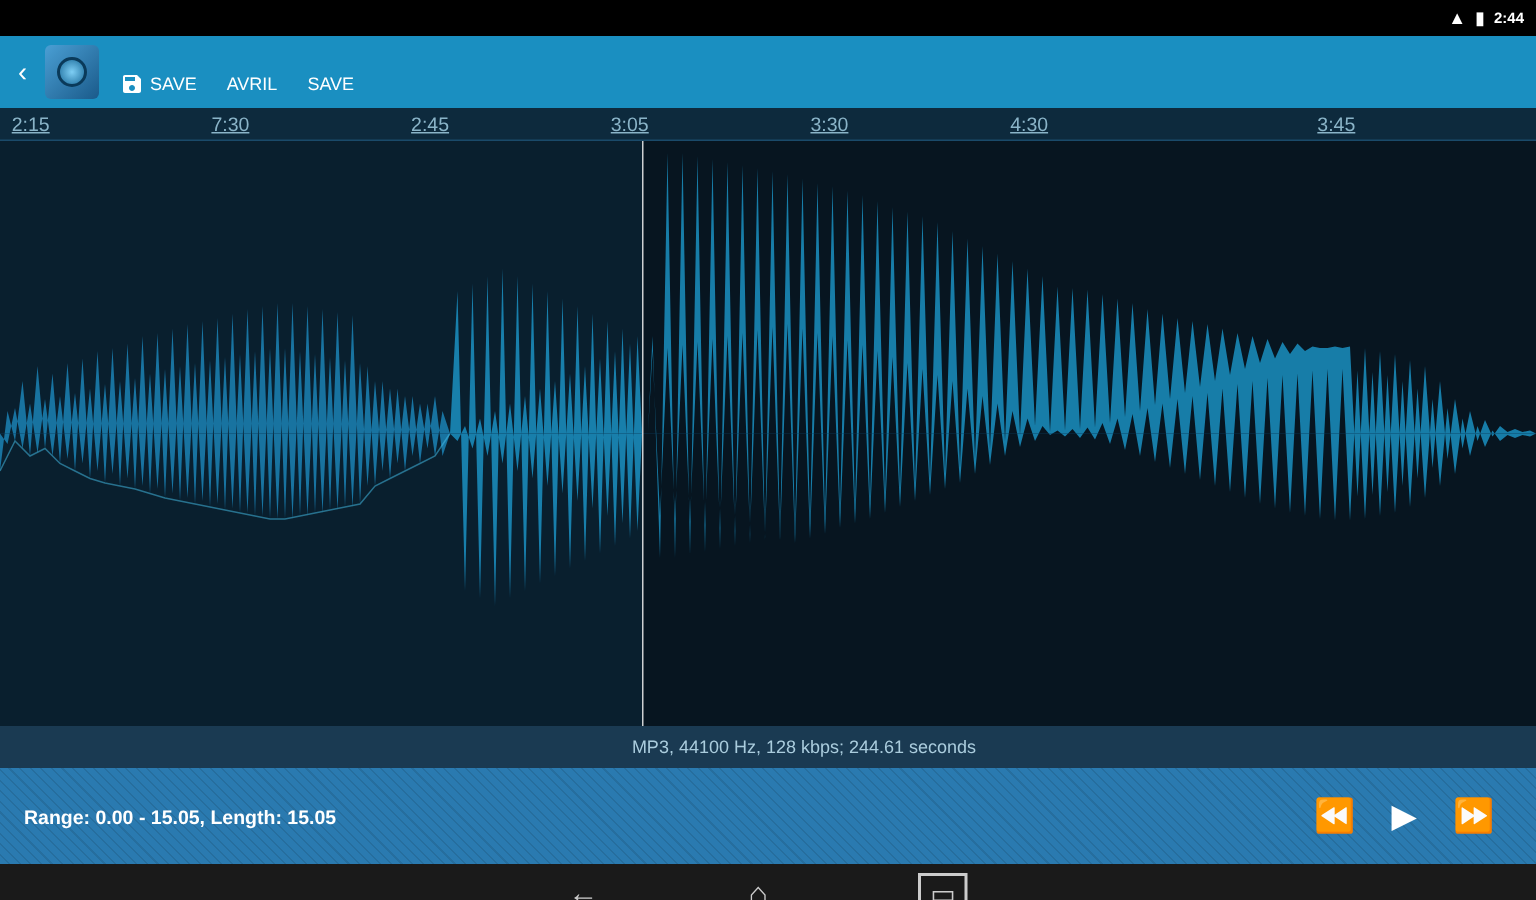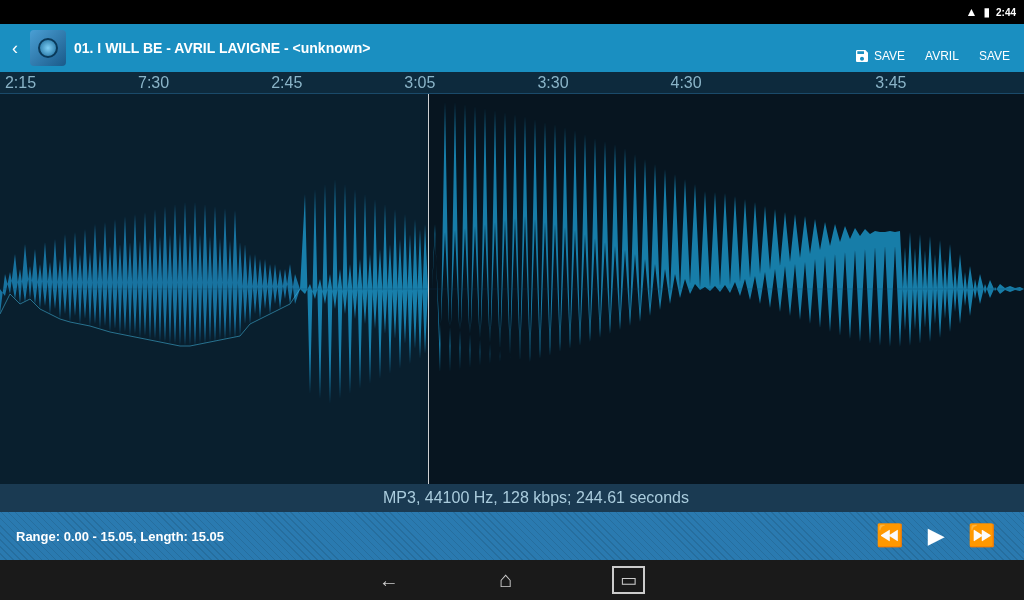--- a/index.html
+++ b/index.html
@@ -95,22 +95,23 @@
       background: #0d2a3d;
       display: flex;
       align-items: center;
       padding: 0 10px;
       position: relative;
       border-bottom: 1px solid #1a4a6a;
     }
     .time-marker {
       position: absolute;
       color: #8ab4c8;
-      font-size: 16px;
+      font-size: 13px;
       transform: translateX(-50%);
+      text-decoration: underline;
     }
 
     
     #waveform-container {
       width: 100%;
       height: 390px;
       background: #071520;
       position: relative;
       overflow: hidden;
     }
@@ -130,28 +131,28 @@
     #file-info-bar {
       width: 100%;
       height: 28px;
       background: #1a3a52;
       display: flex;
       align-items: center;
       justify-content: center;
     }
     #file-info-text {
       color: #aaccdd;
-      font-size: 16px;
+      font-size: 12px;
       margin-left: 48px;
     }
 
     
     #controls-bar {
       width: 100%;
-      height: 48px;
+      height: 64px;
       background: #2a7ab0;
       display: flex;
       align-items: center;
       padding: 0 16px;
       background-image: repeating-linear-gradient(
         45deg,
         transparent,
         transparent 4px,
         rgba(0,0,0,0.1) 4px,
         rgba(0,0,0,0.1) 5px
@@ -202,21 +203,20 @@
   <span class="status-icon">▲</span>
   <span class="status-icon">▮</span>
   <span class="status-time">2:44</span>
 </div>
 
 <div id="toolbar">
   <span id="back-btn">‹</span>
   <div id="album-art">
     <div id="album-art-inner"></div>
   </div>
-  <span id="track-title">01. I WILL BE - AVRIL LAVIGNE - &lt;unknown&gt;</span>
   <div class="toolbar-btn">
     <svg viewBox="0 0 24 24">
       <path d="M17 3H5c-1.11 0-2 .9-2 2v14c0 1.1.89 2 2 2h14c1.1 0 2-.9 2-2V7l-4-4zm-5 16c-1.66 0-3-1.34-3-3s1.34-3 3-3 3 1.34 3 3-1.34 3-3 3zm3-10H5V5h10v4z"></path>
     </svg>
     <span>SAVE</span>
   </div>
   <div class="toolbar-btn">
     <span>AVRIL</span>
   </div>
   <div class="toolbar-btn">

